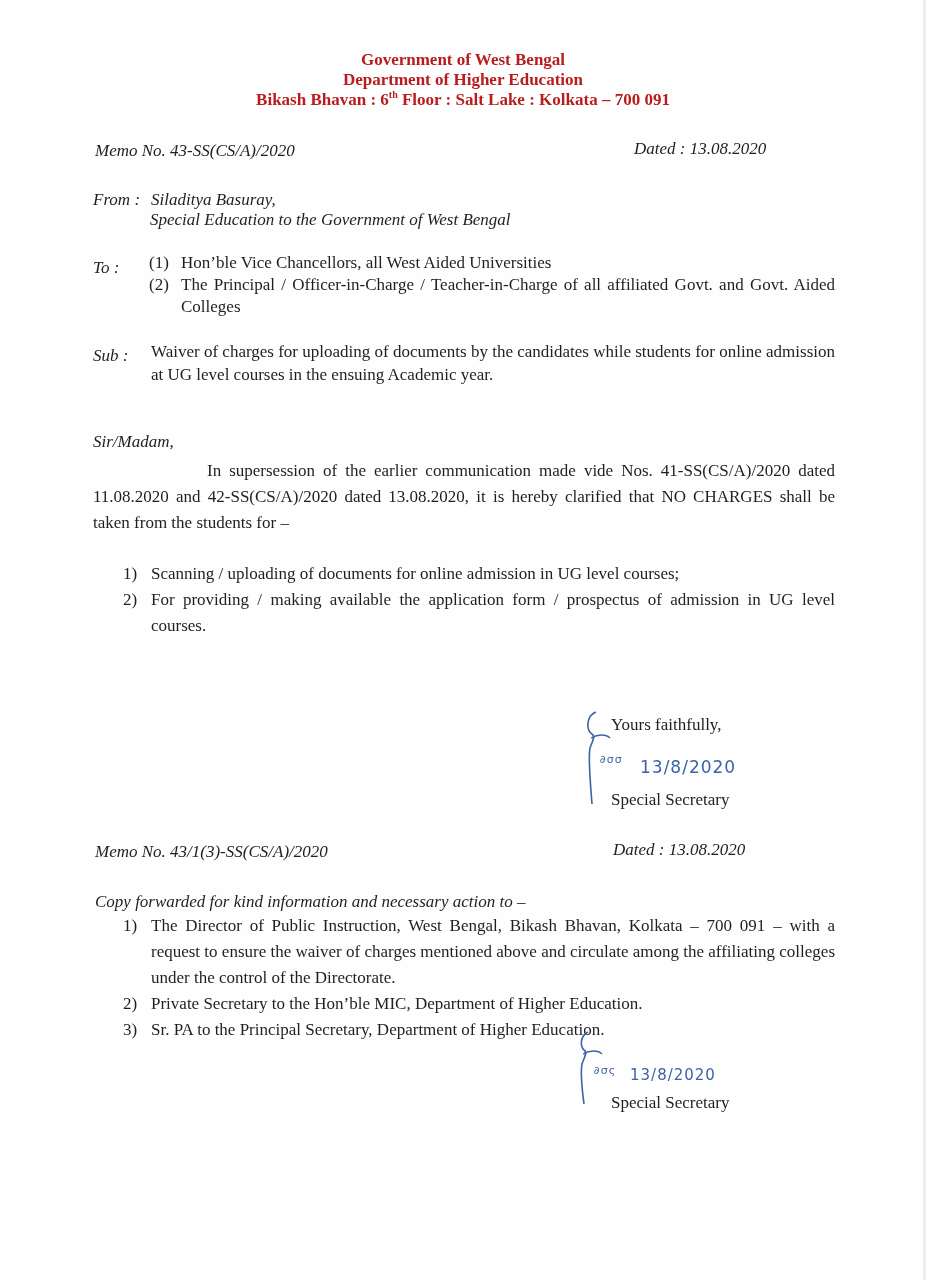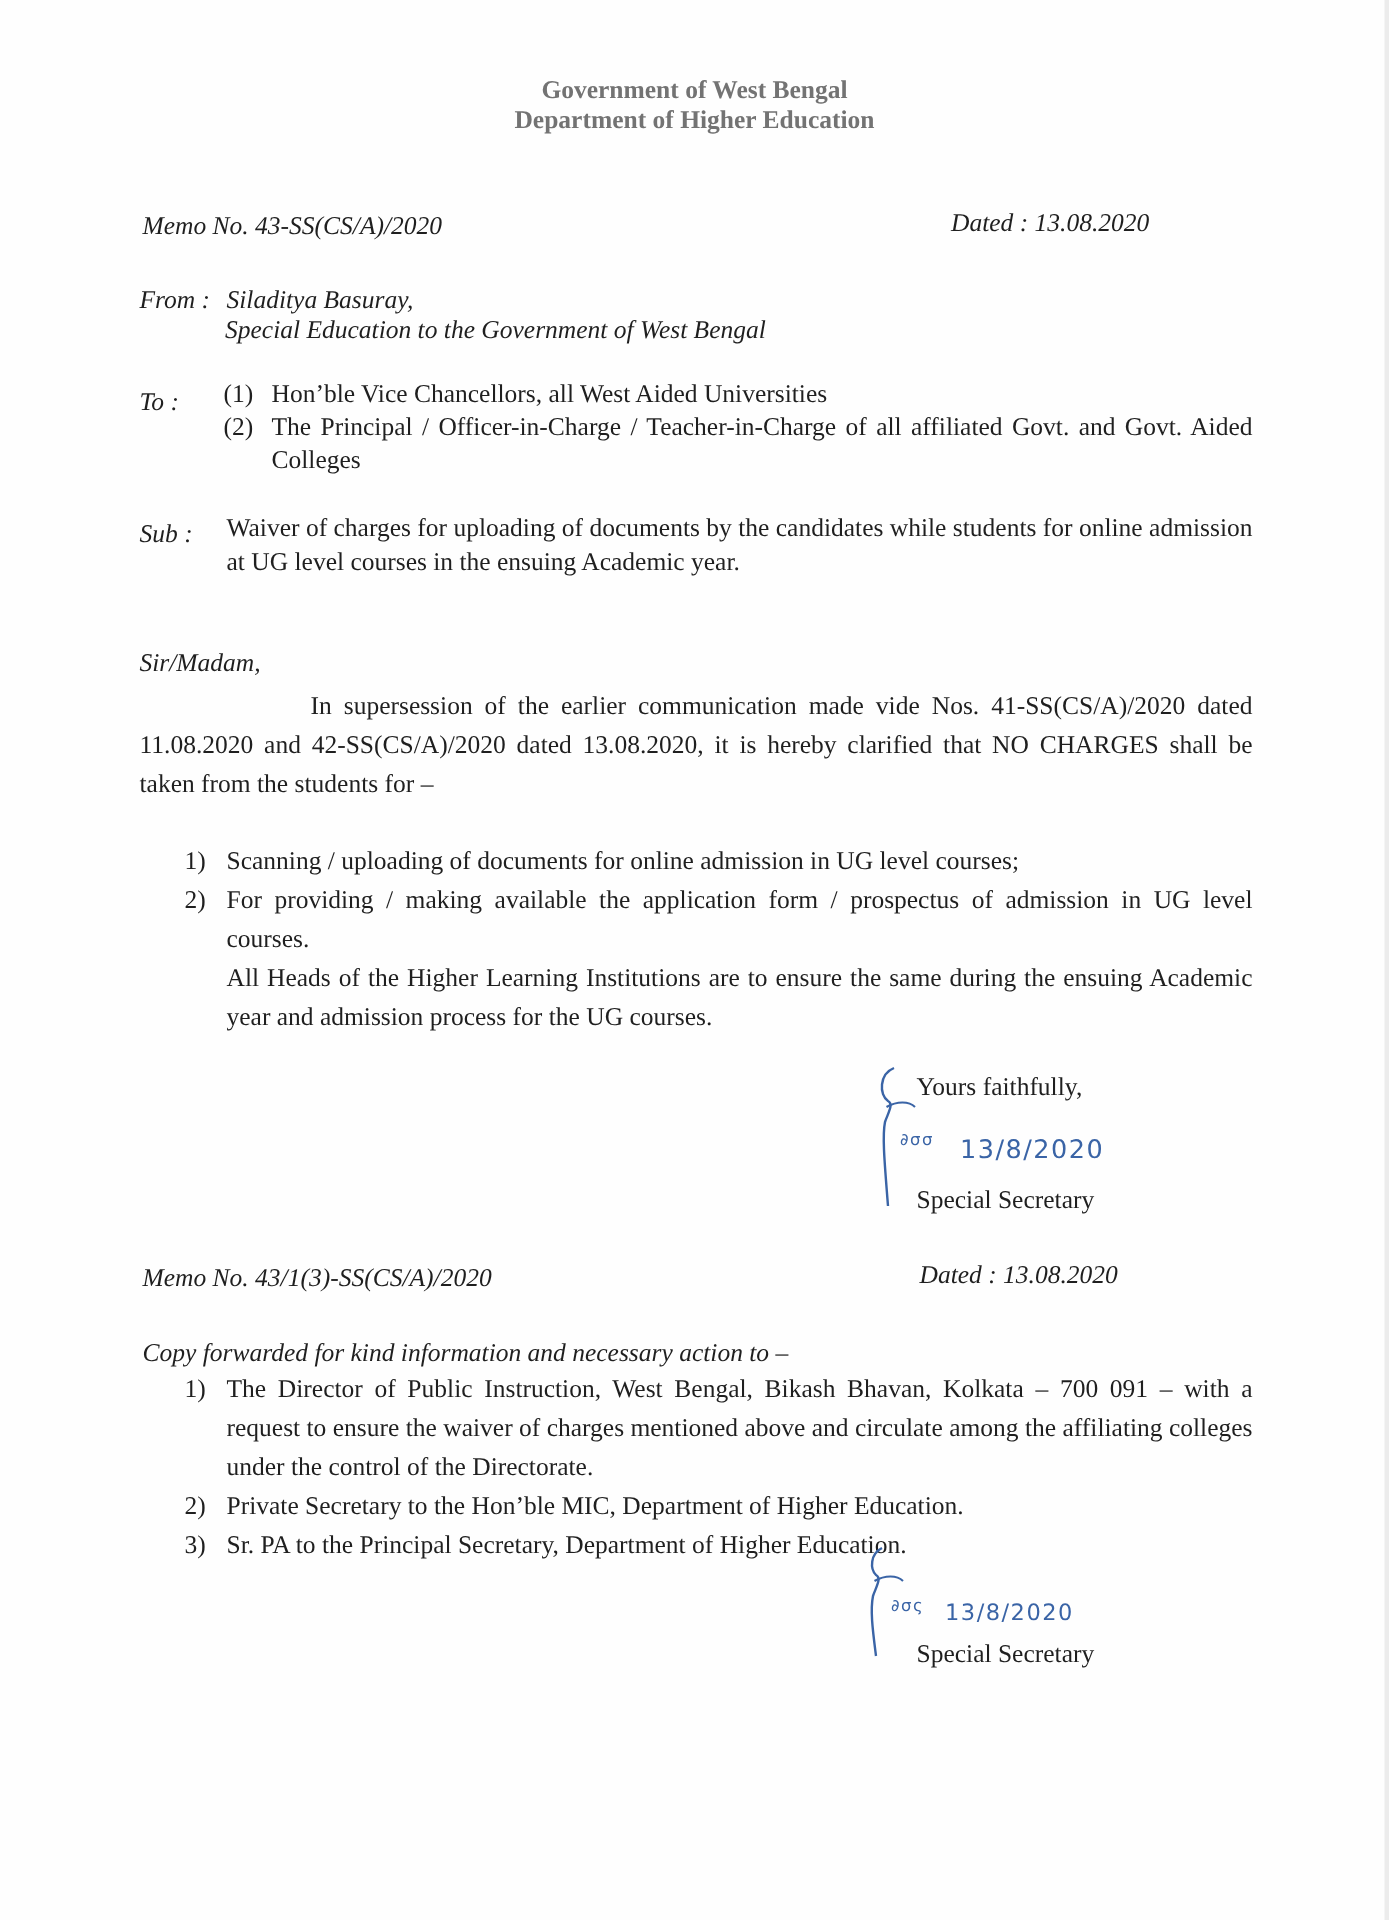--- a/index.html
+++ b/index.html
@@ -26,21 +26,21 @@
     }
     .header {
       position: absolute;
       top: 50px;
       left: 0;
       width: 926px;
       text-align: center;
       font-weight: bold;
       font-size: 17px;
       line-height: 20px;
-      color: #737373;
+      color: #b91c1c;
     }
     .header sup { font-size: 10px; line-height: 0; }
     .abs { position: absolute; font-size: 17px; line-height: 20px; white-space: nowrap; font-style: italic; }
     .para {
       position: absolute;
       font-size: 17px;
       line-height: 26px;
       text-align: justify;
     }
     .list {
@@ -73,20 +73,21 @@
     .sig-svg { position: absolute; }
   </style>
 </head>
 <body>
 
 <div class="page-edge"></div>
 
 <div class="header">
   <div>Government of West Bengal</div>
   <div>Department of Higher Education</div>
+  <div><span>Bikash Bhavan : 6</span><sup>th</sup><span> Floor : Salt Lake : Kolkata – 700 091</span></div>
 </div>
 
 <div class="abs" style="top:141px; left:95px;">Memo No. 43-SS(CS/A)/2020</div>
 <div class="abs" style="top:139px; left:634px;">Dated : 13.08.2020</div>
 
 <div class="abs" style="top:190px; left:93px;">From :</div>
 <div class="abs" style="top:190px; left:151px;">Siladitya Basuray,</div>
 <div class="abs" style="top:210px; left:150px;">Special Education to the Government of West Bengal</div>
 
 <div class="abs" style="top:258px; left:93px;">To :</div>
@@ -109,23 +110,20 @@
 <div class="para" style="top:458px; left:93px; width:742px; text-indent:114px; text-align-last:left;">In supersession of the earlier communication made vide Nos. 41-SS(CS/A)/2020 dated 11.08.2020 and 42-SS(CS/A)/2020 dated 13.08.2020, it is hereby clarified that NO CHARGES shall be taken from the students for –</div>
 
 <div class="list" style="top:561px; left:123px; width:712px;">
   <div class="li" style="text-align-last:left;">
     <span class="num">1)</span>
     <span>Scanning / uploading of documents for online admission in UG level courses;</span>
   </div>
   <div class="li" style="text-align-last:left;">
     <span class="num">2)</span>
     <span>For providing / making available the application form / prospectus of admission in UG level courses.</span>
-  </div>
-  <div class="li" style="text-align-last:left;">
-    <span>All Heads of the Higher Learning Institutions are to ensure the same during the ensuing Academic year and admission process for the UG courses.</span>
   </div>
 </div>
 
 <svg class="sig-svg" style="top:708px; left:580px;" width="40" height="100" viewBox="0 0 40 100">
   <path d="M16 4 C 6 8, 6 22, 12 26 C 16 28, 12 34, 10 40 C 8 50, 10 70, 12 96" stroke="#3a64a6" stroke-width="1.6" fill="none"></path>
   <path d="M11 30 C 18 26, 26 26, 30 30" stroke="#3a64a6" stroke-width="1.4" fill="none"></path>
 </svg>
 <div class="sig-block" style="top:715px; left:611px;">Yours faithfully,</div>
 <div class="handwriting" style="top:753px; left:600px; font-size:11px;">∂σσ</div>
 <div class="handwriting" style="top:757px; left:640px; font-size:17px;">13/8/2020</div>

